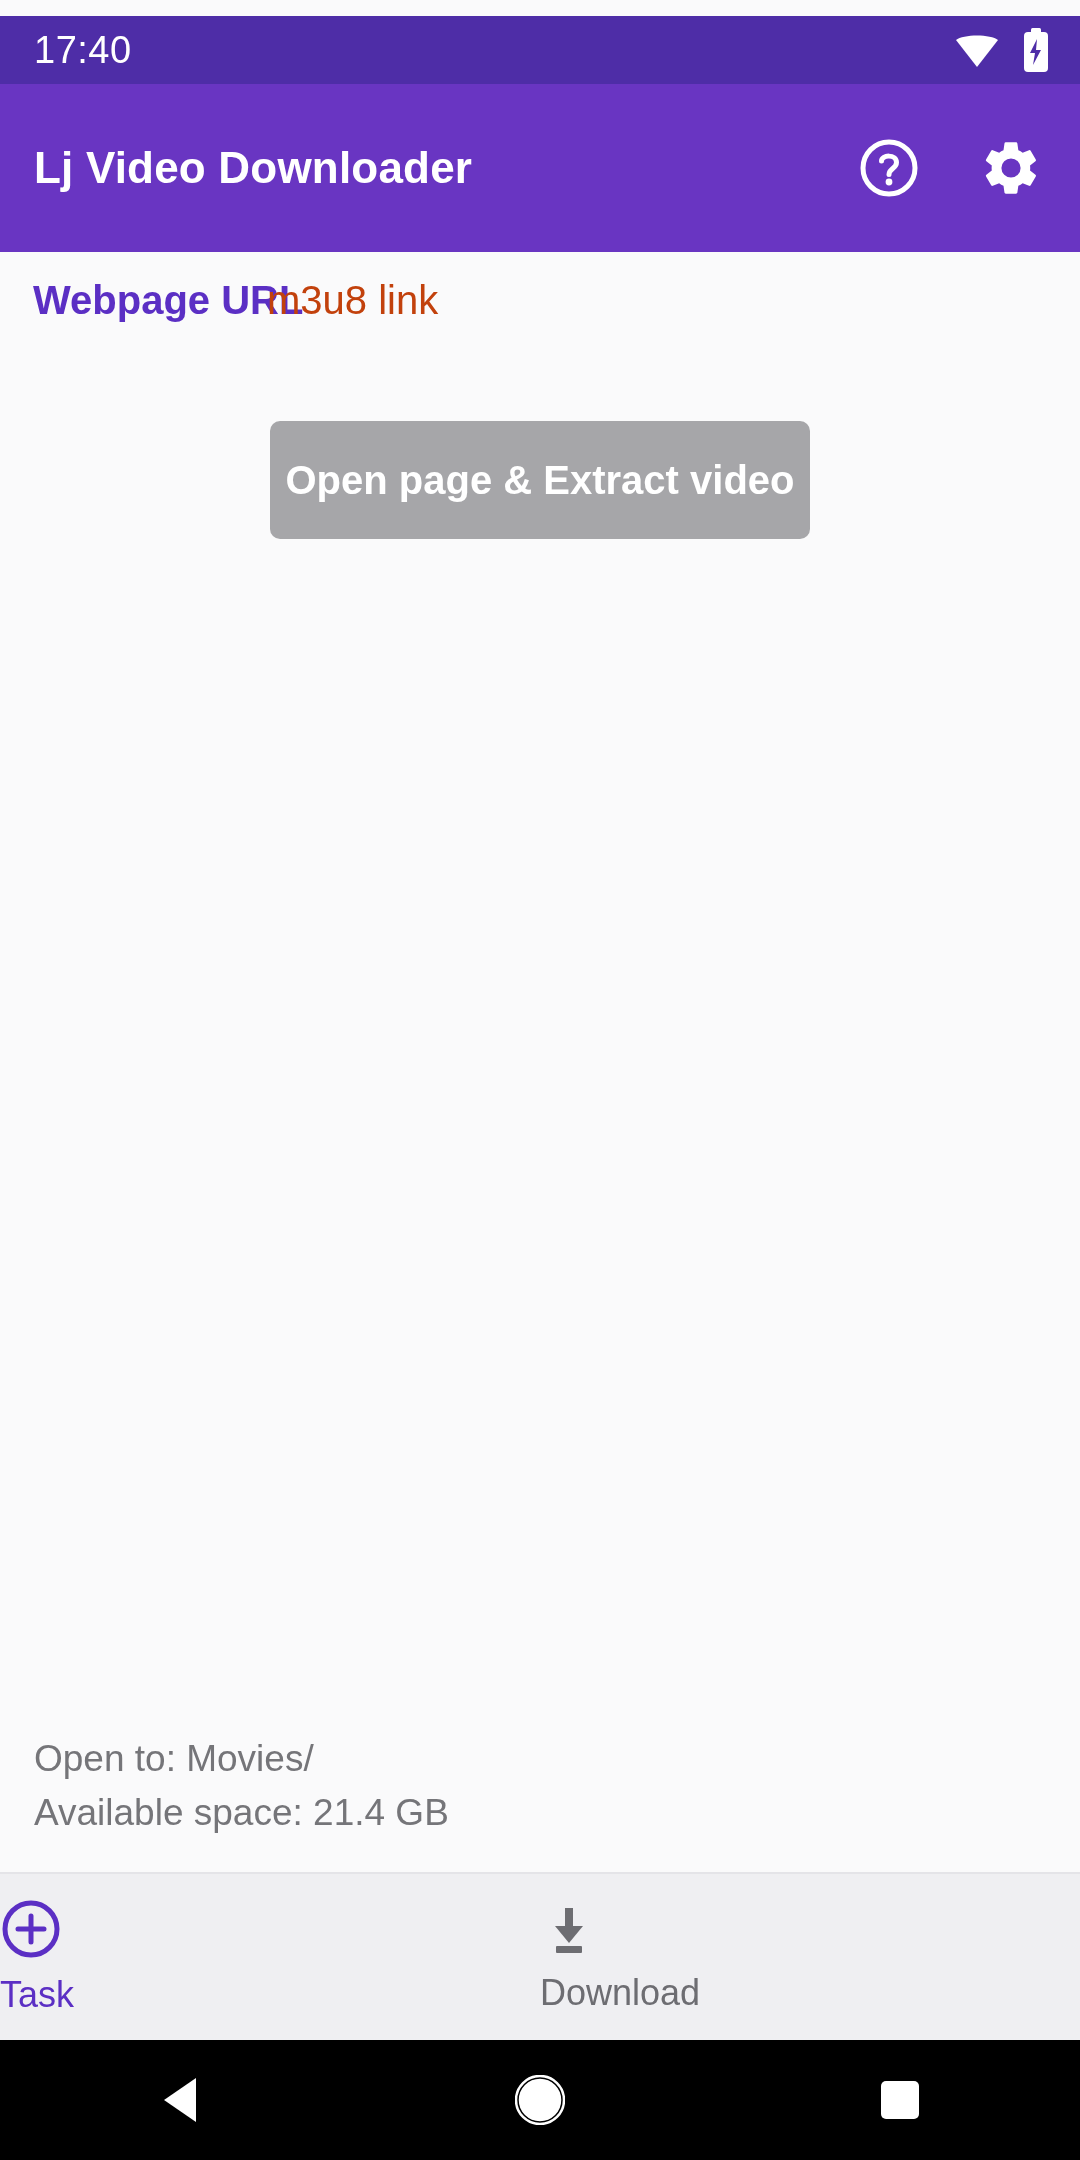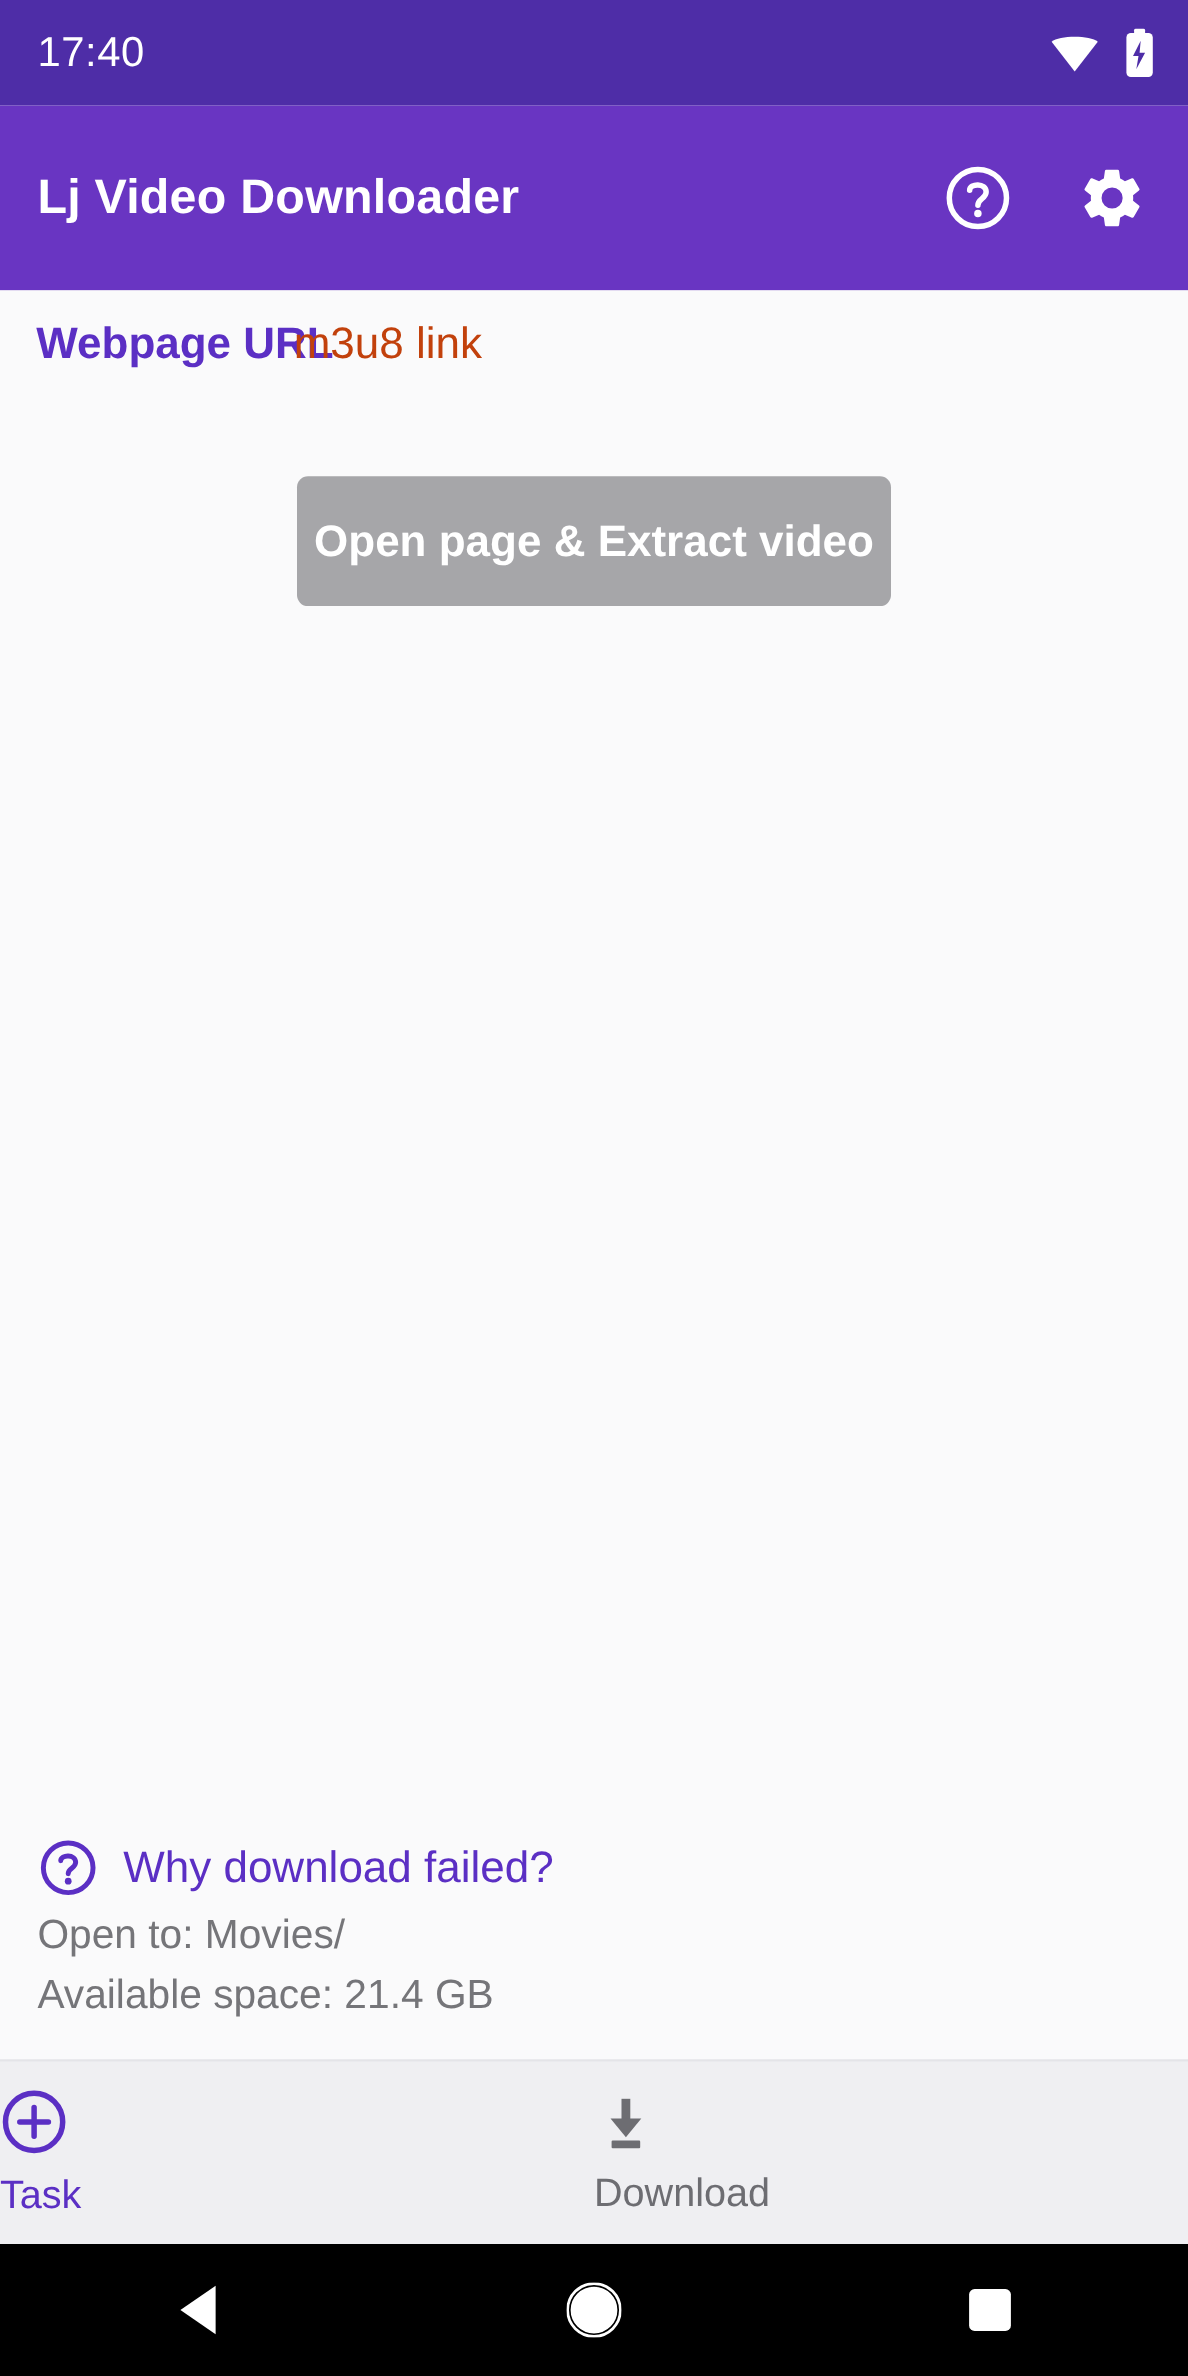--- a/index.html
+++ b/index.html
@@ -16,27 +16,28 @@
     position: relative;
     width: 1080px;
     height: 2160px;
     background: #FAFAFB;
     display: flex;
     flex-direction: column;
   }
 
   
   .status-bar {
-    height: 96px;
+    height: 68px;
     background: #4E2DA7;
     display: flex;
     align-items: center;
     justify-content: space-between;
     padding: 0 30px 0 34px;
     flex: 0 0 auto;
+    margin-top: 16px;
   }
   .status-time {
     color: #FFFFFF;
     font-size: 38px;
     letter-spacing: 0.5px;
   }
   .status-icons {
     display: flex;
     align-items: center;
     gap: 22px;
@@ -283,30 +284,20 @@
   </div>
 
   <div class="content">
 
 
     <button class="extract-btn">Open page &amp; Extract video</button>
 
     <div class="spacer"></div>
 
     <div class="footer-info">
-      <div class="why-row">
-        <span>
-          <svg width="56" height="56" viewBox="0 0 62 62">
-            <circle cx="31" cy="31" r="25" fill="none" stroke="#5B2FC4" stroke-width="5"></circle>
-            <path d="M23.5 24 C23.5 17.5, 38.5 17, 38.5 25.5 C38.5 31.5, 31 31.5, 31 37" fill="none" stroke="#5B2FC4" stroke-width="5" stroke-linecap="round"></path>
-            <circle cx="31" cy="44.5" r="3.4" fill="#5B2FC4"></circle>
-          </svg>
-        </span>
-        <span class="why-text">Why download failed?</span>
-      </div>
       <div class="info-line">Open to: Movies/</div>
       <div class="info-line">Available space: 21.4 GB</div>
     </div>
   </div>
 
   <div class="bottom-nav">
 
     <div class="nav-item active">
       <span>
         <svg width="62" height="62" viewBox="0 0 62 62">

